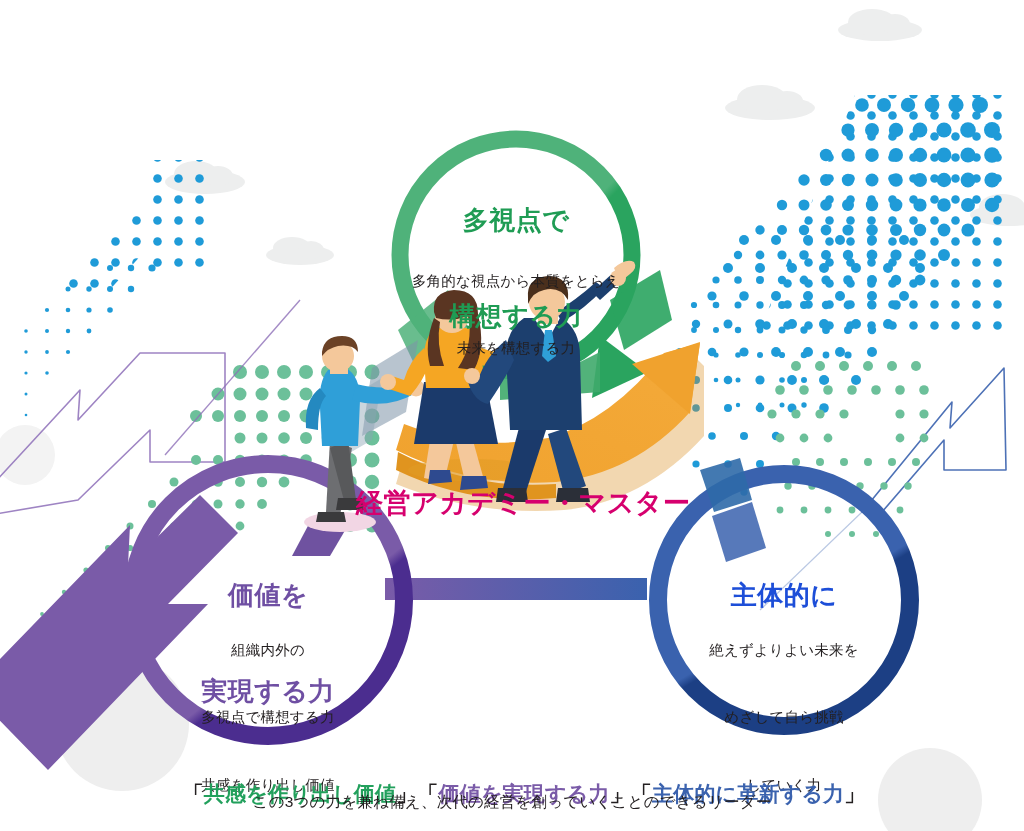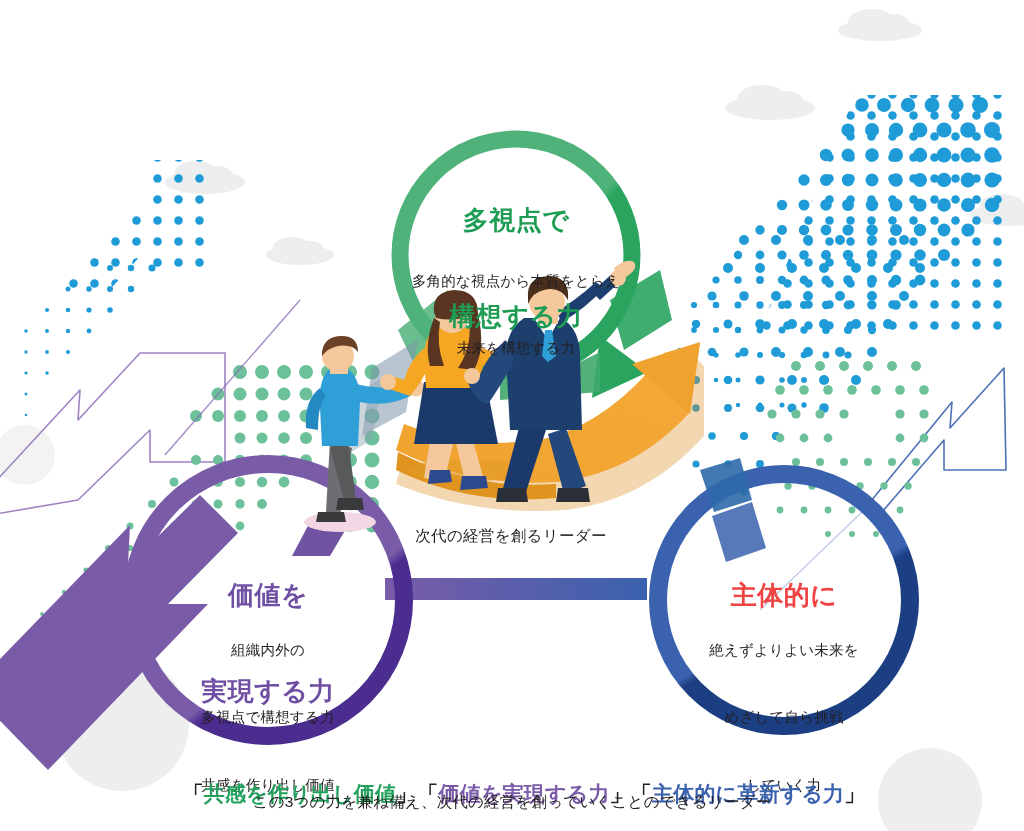--- a/index.html
+++ b/index.html
@@ -11,21 +11,21 @@
   #stage{position:absolute;left:0;top:0;width:1024px;height:809px;}
   .layer{position:absolute;left:0;top:0;width:1024px;height:831px;}
   .txt{position:absolute;text-align:center;white-space:pre;line-height:1.22;}
 
   
   .node-title{font-weight:bold;font-size:26px;letter-spacing:.5px;}
   .node-desc{font-size:14.5px;color:#231f20;line-height:1.55;letter-spacing:.2px;}
 
   .green-title{color:#1f9c54;}
   .purple-title{color:#6f4fa3;}
-  .blue-title{color:#ef4444;}
+  .blue-title{color:#1d4ed8;}
 
   
   .brand{font-weight:bold;font-size:27px;color:#d6006e;letter-spacing:.5px;}
   .brand-sub{font-size:15.5px;color:#231f20;letter-spacing:.3px;}
 
   
   .cap1{font-size:21px;font-weight:bold;letter-spacing:.2px;white-space:pre;}
   .cap1 .q{color:#231f20;}
   .cap1 .g{color:#22a05c;}
   .cap1 .p{color:#7a5ba8;font-family:Liberation Serif, serif;}
@@ -607,20 +607,20 @@
 
   <div class="txt node-title blue-title" style="left:672px;top:517px;width:224px;">
     <div>主体的に</div>
   </div>
   <div class="txt node-desc" style="left:664px;top:594px;width:240px;">
     <div>絶えずよりよい未来を</div>
     <div>めざして自ら挑戦</div>
     <div>していく力</div>
   </div>
 
-  <div class="txt brand-sub" style="left:386px;top:527px;width:250px;">次代の経営を創るリーダー</div>
+  <div class="txt brand" style="left:356px;top:487px;width:310px;">経営アカデミー・マスター</div>
 
   <div class="txt cap1" style="left:112px;top:755px;width:800px;">
     <span class="q">「</span><span class="g">共感を作り出し価値</span><span class="q">」「</span><span class="p">価値を実現する力</span><span class="q">」「</span><span class="b">主体的に革新する力</span><span class="q">」</span>
   </div>
   <div class="txt cap2" style="left:112px;top:793px;width:800px;">この3つの力を兼ね備え、次代の経営を創っていくことのできるリーダー</div>
 
 </div>
 
 </body></html>

